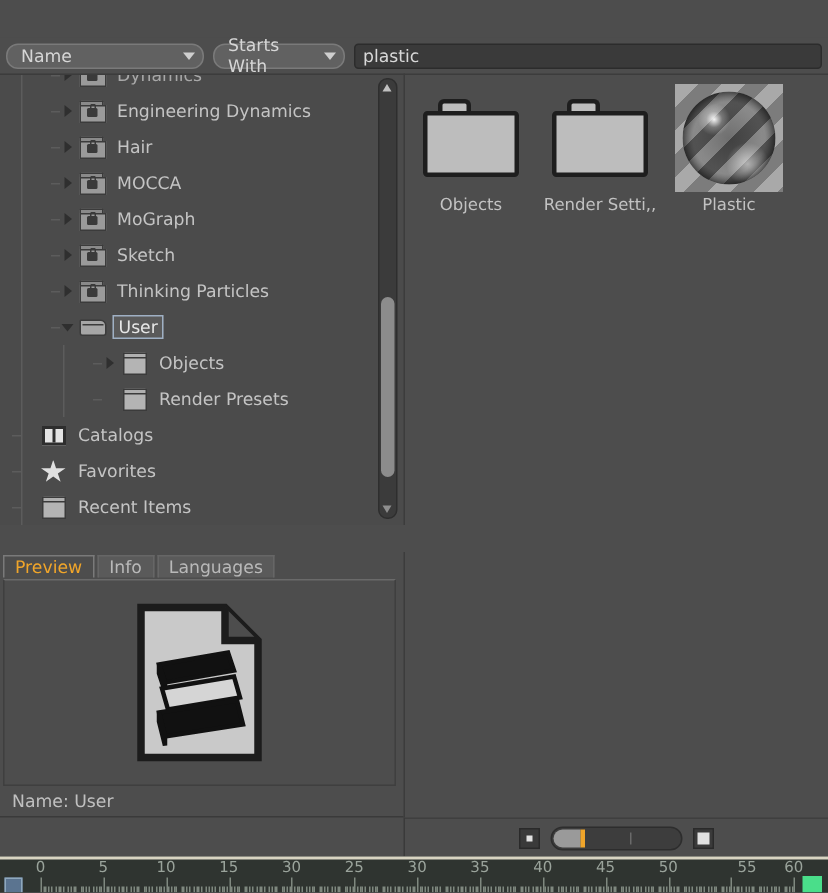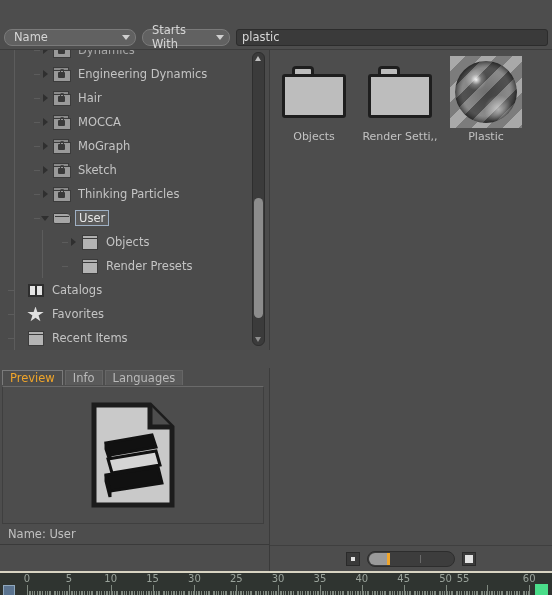--- a/index.html
+++ b/index.html
@@ -770,21 +770,21 @@
       <div class="rlabel" style="left: 278.1px;">30</div>
       <div class="rtick major" style="left: 278.1px;"></div>
       <div class="rlabel" style="left: 319.95px;">35</div>
       <div class="rtick major" style="left: 319.95px;"></div>
       <div class="rlabel" style="left: 361.8px;">40</div>
       <div class="rtick major" style="left: 361.8px;"></div>
       <div class="rlabel" style="left: 403.65px;">45</div>
       <div class="rtick major" style="left: 403.65px;"></div>
       <div class="rlabel" style="left: 445.5px;">50</div>
       <div class="rtick major" style="left: 445.5px;"></div>
-      <div class="rlabel" style="left: 463px;">55</div>
+      <div class="rlabel" style="left: 498px;">55</div>
       <div class="rtick major" style="left: 487.35px;"></div>
       <div class="rlabel" style="left: 529.2px;">60</div>
       <div class="rtick major" style="left: 529.2px;"></div>
       <div class="rtick minor" style="left: 28.674px;"></div>
       <div class="rtick minor" style="left: 30.348px;"></div>
       <div class="rtick minor" style="left: 32.022px;"></div>
       <div class="rtick minor" style="left: 33.696px;"></div>
       <div class="rtick minor" style="left: 37.044px;"></div>
       <div class="rtick minor" style="left: 38.718px;"></div>
       <div class="rtick minor" style="left: 40.392px;"></div>

